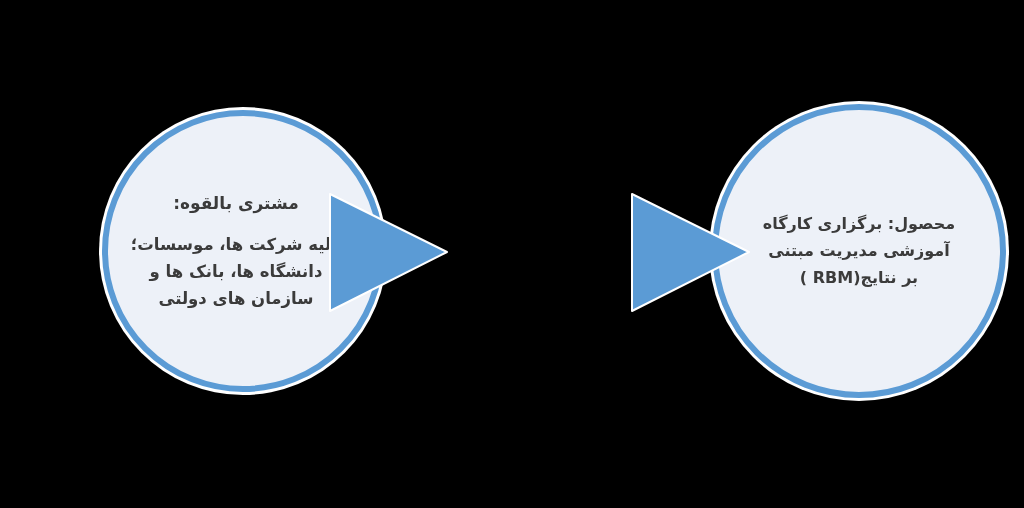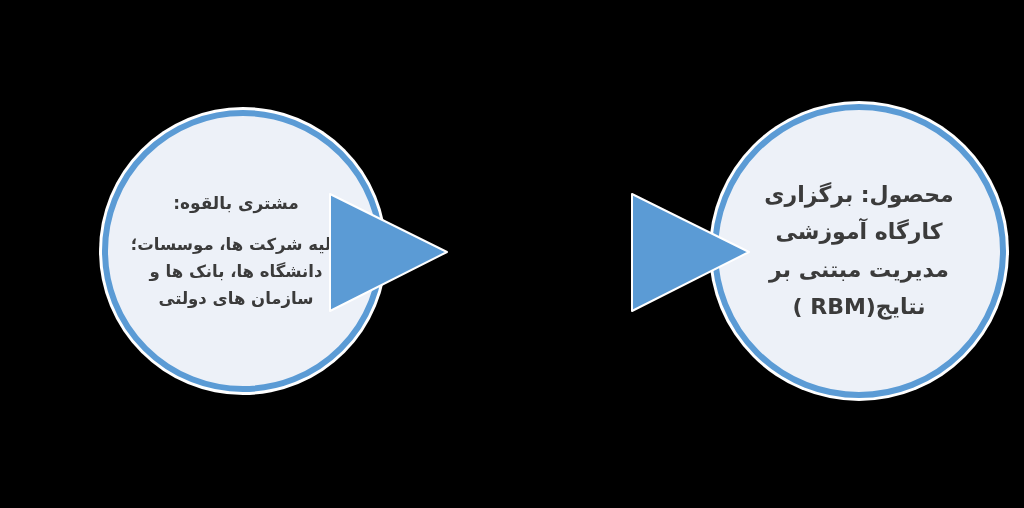--- a/index.html
+++ b/index.html
@@ -67,21 +67,21 @@
     margin-bottom:14px;
   }
   .text-2{
     left:40px;
     right:72px;
     font-size:18px;
   }
   .text-3{
     left:44px;
     right:44px;
-    font-size:22px;
+    font-size:16px;
     line-height:1.7;
   }
 </style>
 </head>
 <body>
 
 <div class="canvas">
 
   <div class="node-circle circle-1">
     <div class="node-text text-1">

